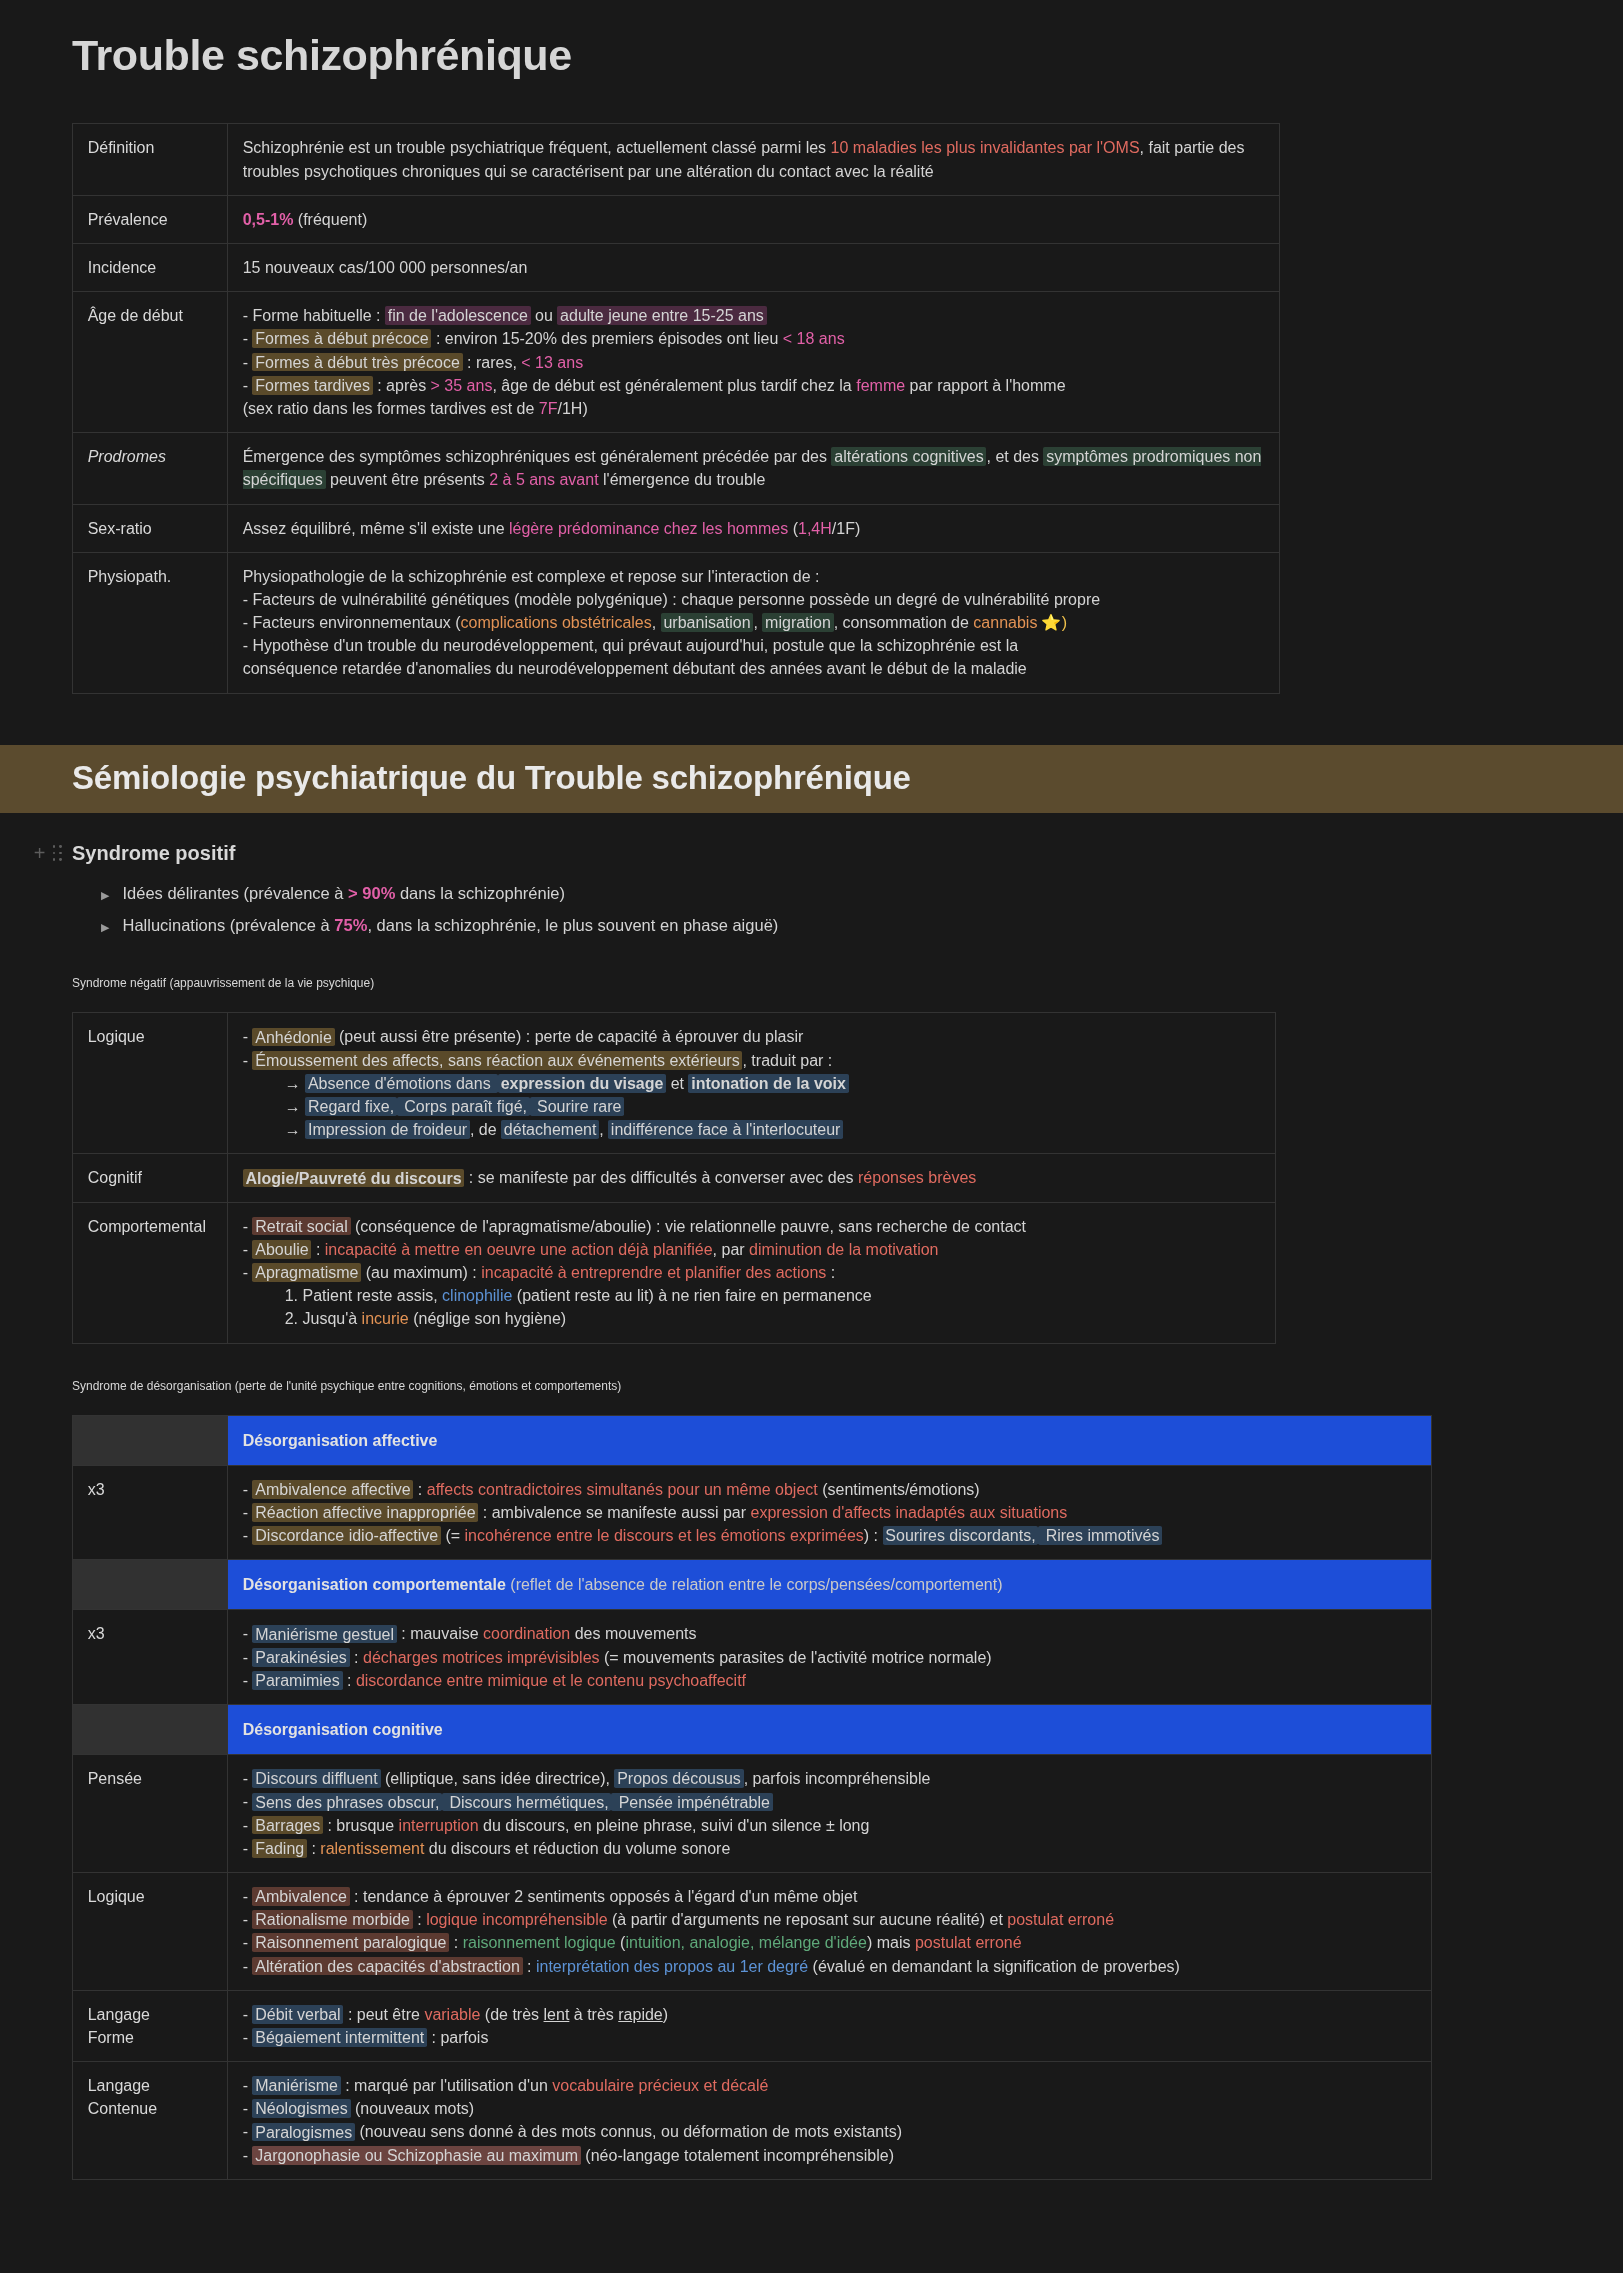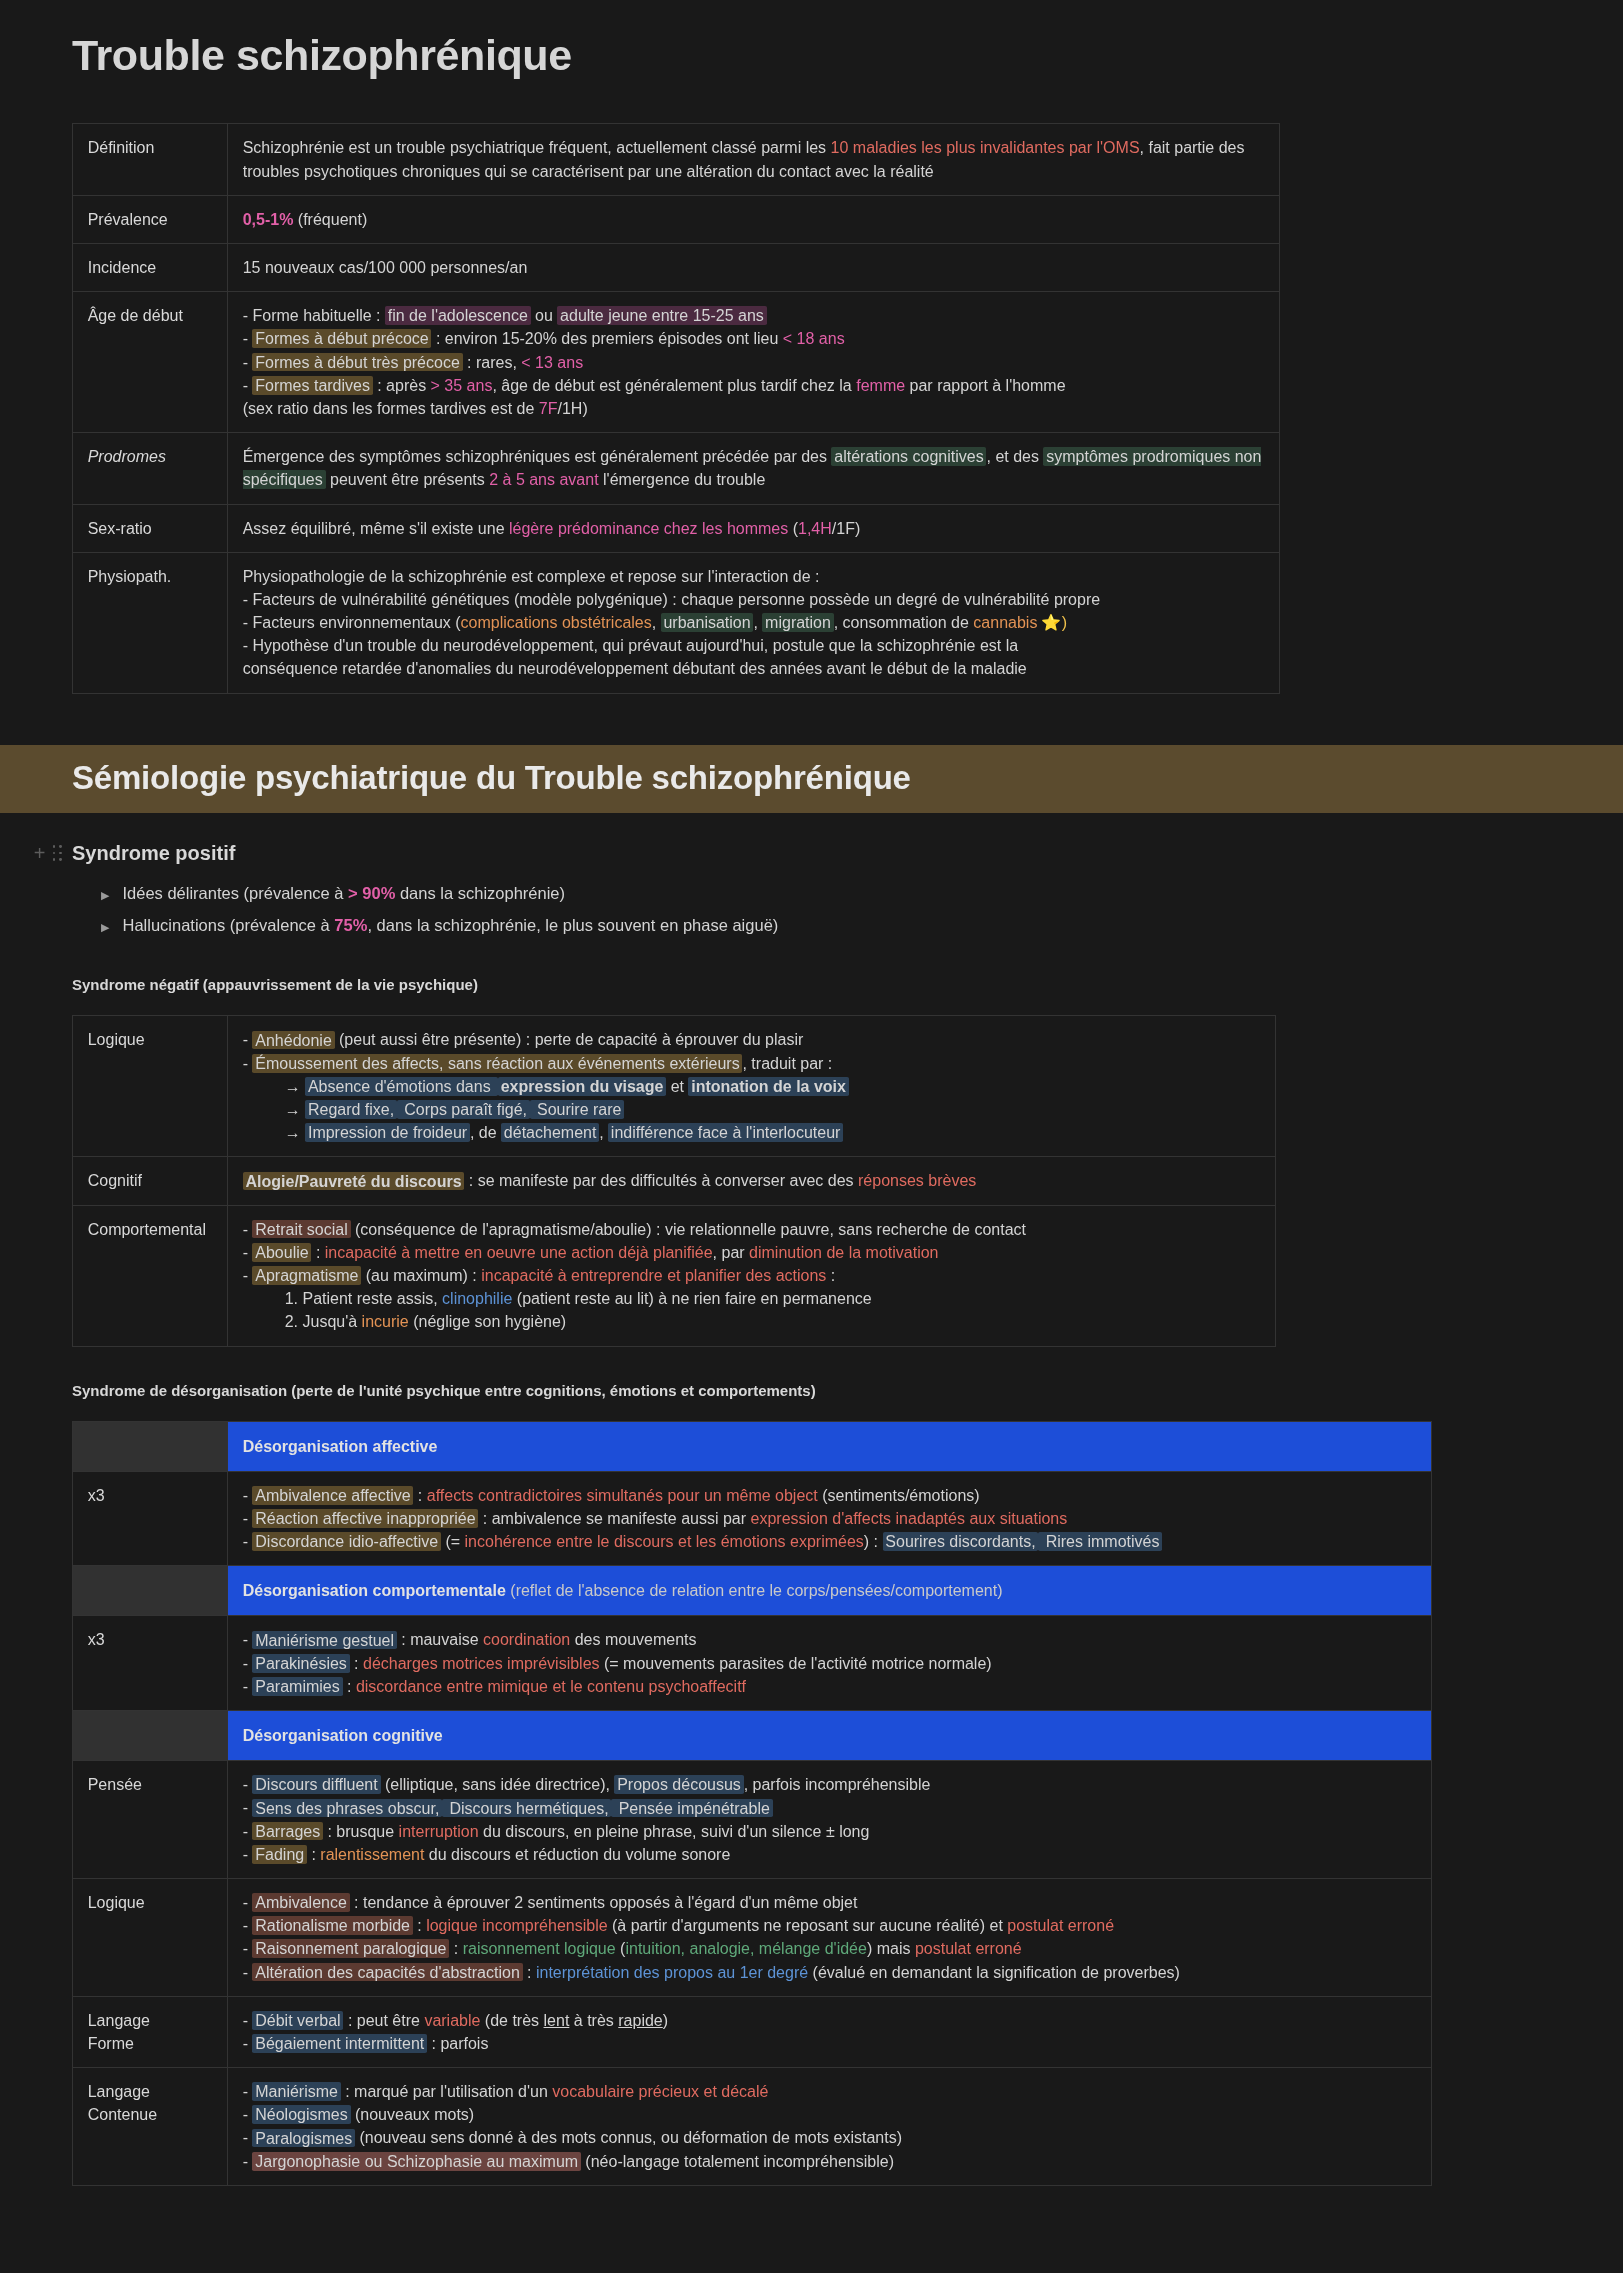--- a/index.html
+++ b/index.html
@@ -77,22 +77,22 @@
   
   .block-row { display: flex; align-items: center; margin-top: 29px; }
   .gutter { width: 72px; display: flex; align-items: center; justify-content: flex-end; gap: 7.3px; padding-right: 9.2px; color: #606060; flex: none; }
   .gutter .plus { font-size: 20px; line-height: 1; color: #5d5d5d; }
   .dots { display: grid; grid-template-columns: 3.7px 3.7px; grid-template-rows: 3.7px 3.7px 3.7px; gap: 2.8px 2.8px; }
   .dots i { width: 2.8px; height: 2.8px; background: #5d5d5d; border-radius: 50%; display: block; }
   .h-block { font-size: 20px; font-weight: bold; color: #d8d8d8; }
 
   .h-sub {
     margin: 35px 0 0 72px;
-    font-size: 15px;
-    font-weight: bold;
+    font-size: 12px;
+    font-weight: normal;
     color: #d8d8d8;
   }
 
   
   .toggle-list { margin: 13px 0 0 0; padding: 0; list-style: none; }
   .toggle-item { display: flex; align-items: flex-start; padding: 6.4px 0 6.4px 101px; font-size: 16.5px; color: #d4d4d4; }
   .tri { color: #9a9a9a; font-size: 11px; margin-right: 13px; margin-top: 4.6px; flex: none; }
 
   
   .hl-olive { background: #5a4a2a; padding: 0.9px 2.8px; border-radius: 1.8px; }

